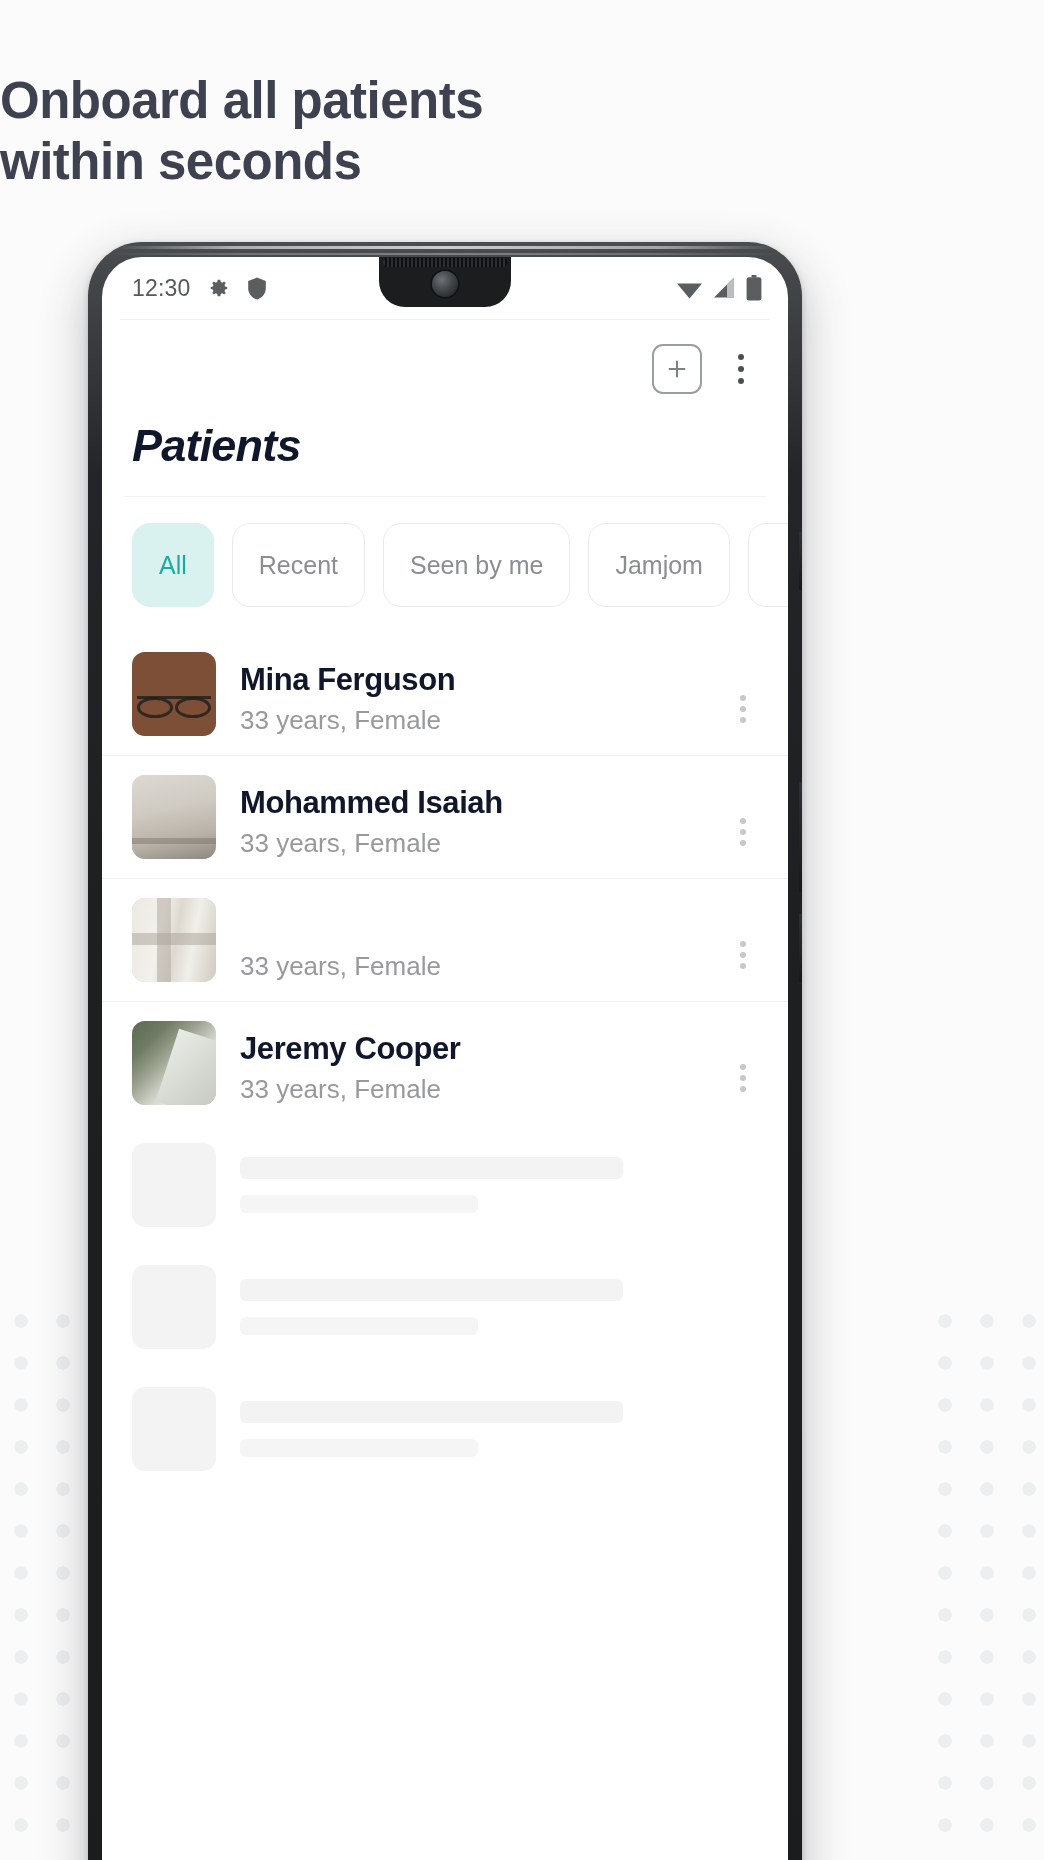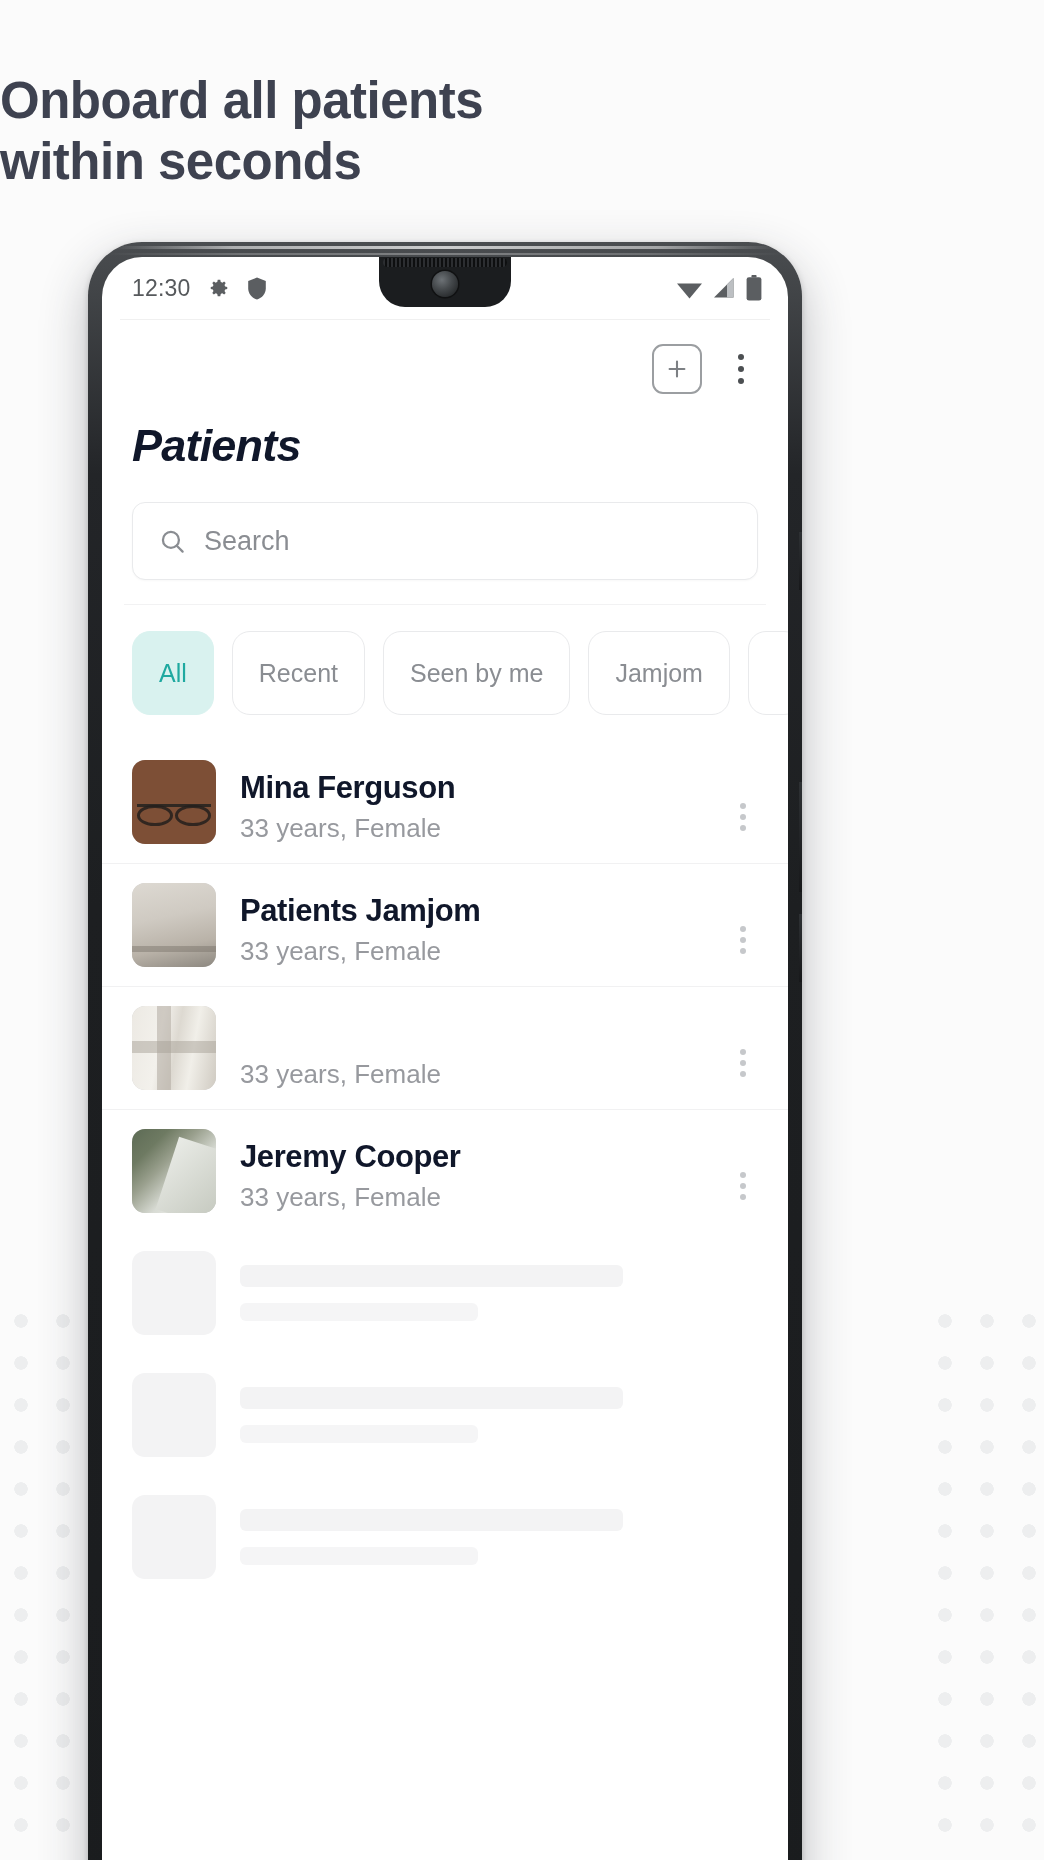--- a/index.html
+++ b/index.html
@@ -457,31 +457,20 @@
       </div>
       <div class="overflow-btn">
         <i></i>
         <i></i>
         <i></i>
       </div>
     </div>
 
     <div class="page-title">Patients</div>
 
-    <div class="search-wrap">
-      <div class="search-box">
-        <span>
-          <svg viewBox="0 0 24 24" fill="none" stroke="#8a8d92" stroke-width="2">
-            <circle cx="10.6" cy="10.6" r="7.1"></circle>
-            <path d="M15.8 15.8 21 21" stroke-linecap="round"></path>
-          </svg>
-        </span>
-        <span class="search-ph">Search</span>
-      </div>
-    </div>
 
     <div class="soft-divider"></div>
 
     <div class="chips">
       <div class="chip active">All</div>
       <div class="chip">Recent</div>
       <div class="chip">Seen by me</div>
       <div class="chip">Jamjom</div>
       <div class="chip"></div>
     </div>
@@ -502,21 +491,21 @@
           <i></i>
           <i></i>
         </div>
       </div>
 
       <div class="prow">
         <div class="avatar av-2">
             <div class="ph"></div>
           </div>
         <div class="pinfo">
-          <div class="pname">Patients Jamjom</div>
+          <div class="pname">Mohammed Isaiah</div>
           <div class="pmeta">33 years, Female</div>
         </div>
         <div class="row-menu">
           <i></i>
           <i></i>
           <i></i>
         </div>
       </div>
 
       <div class="prow">

